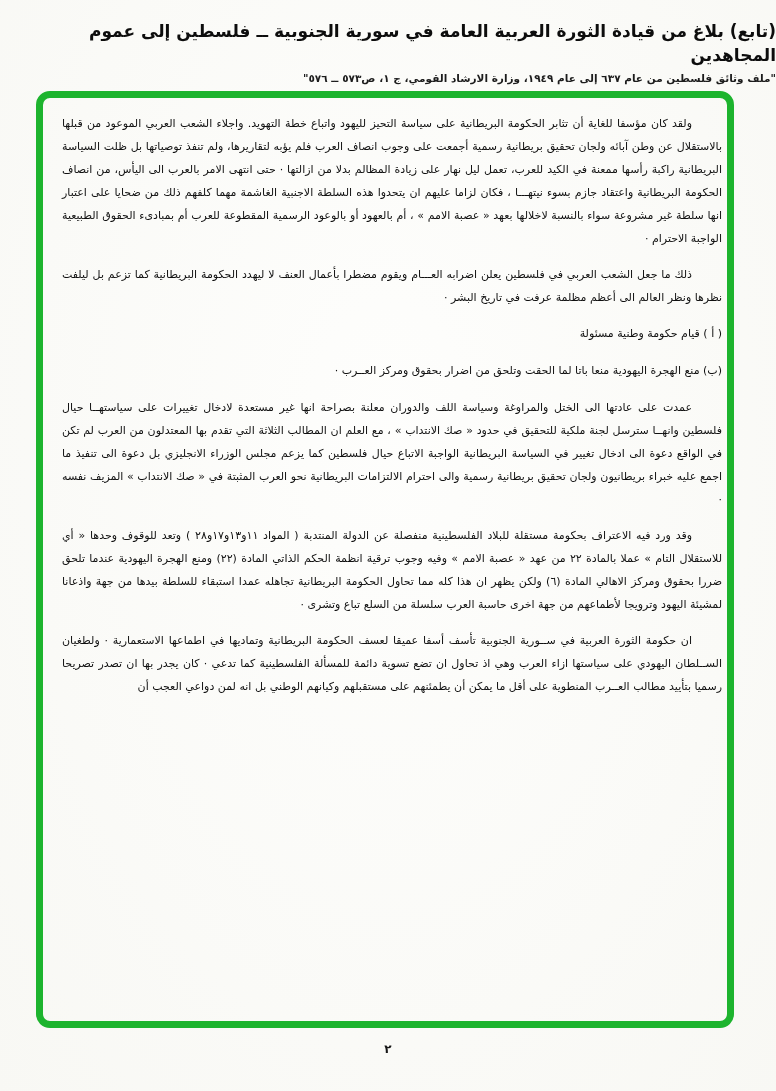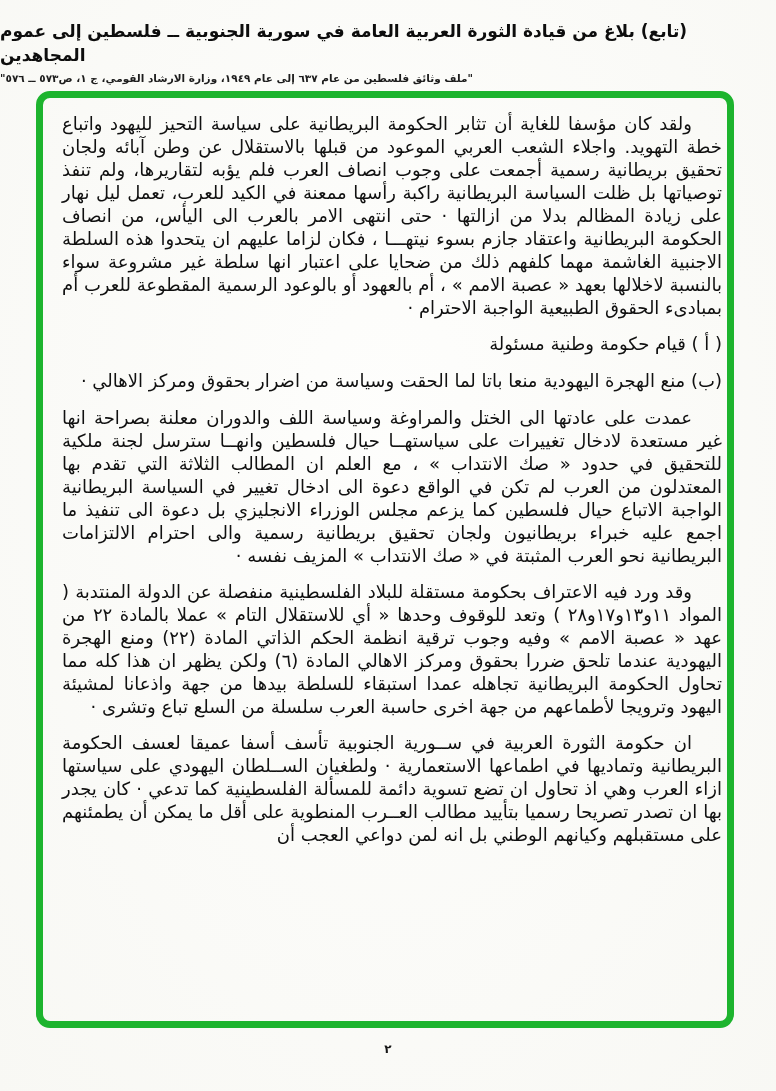--- a/index.html
+++ b/index.html
@@ -17,21 +17,21 @@
     inset: 0;
     background:
       radial-gradient(ellipse at 50% 40%, rgba(255,255,255,0.6), rgba(0,0,0,0.015)),
       #fcfcf8;
   }
   .doc-header {
     position: absolute;
     top: 20px;
     left: 0;
     right: 0;
-    text-align: left;
+    text-align: right;
     direction: rtl;
   }
   .doc-title {
     font-size: 17px;
     font-weight: bold;
     color: #0d0d0d;
     letter-spacing: 0.2px;
     line-height: 1.4;
   }
   .doc-source {
@@ -52,21 +52,21 @@
     pointer-events: none;
     z-index: 3;
   }
   .doc-body {
     position: absolute;
     top: 112px;
     right: 54px;
     width: 660px;
     direction: rtl;
     text-align: justify;
-    font-size: 18px;
+    font-size: 11px;
     line-height: 23px;
     color: #101010;
     z-index: 1;
   }
   .para {
     margin: 0 0 13px 0;
     text-indent: 30px;
   }
   .demands { margin: 2px 0 10px 0; }
   .demand {
@@ -93,29 +93,30 @@
   <div class="doc-header">
     <div class="doc-title">(تابع) بلاغ من قيادة الثورة العربية العامة في سورية الجنوبية ــ فلسطين إلى عموم المجاهدين</div>
     <div class="doc-source">"ملف وثائق فلسطين من عام ٦٣٧ إلى عام ١٩٤٩، وزارة الارشاد القومي، ج ١، ص٥٧٣ ــ ٥٧٦"</div>
   </div>
 
   <div class="highlight-frame"></div>
 
   <div class="doc-body">
 
     <p class="para">ولقد كان مؤسفا للغاية أن تثابر الحكومة البريطانية على سياسة التحيز لليهود واتباع خطة التهويد. واجلاء الشعب العربي الموعود من قبلها بالاستقلال عن وطن آبائه ولجان تحقيق بريطانية رسمية أجمعت على وجوب انصاف العرب فلم يؤبه لتقاريرها، ولم تنفذ توصياتها بل ظلت السياسة البريطانية راكبة رأسها ممعنة في الكيد للعرب، تعمل ليل نهار على زيادة المظالم بدلا من ازالتها · حتى انتهى الامر بالعرب الى اليأس، من انصاف الحكومة البريطانية واعتقاد جازم بسوء نيتهـــا ، فكان لزاما عليهم ان يتحدوا هذه السلطة الاجنبية الغاشمة مهما كلفهم ذلك من ضحايا على اعتبار انها سلطة غير مشروعة سواء بالنسبة لاخلالها بعهد « عصبة الامم » ، أم بالعهود أو بالوعود الرسمية المقطوعة للعرب أم بمبادىء الحقوق الطبيعية الواجبة الاحترام ·</p>
+    <p class="para">ذلك ما جعل الشعب العربي في فلسطين يعلن اضرابه العـــام ويقوم مضطرا بأعمال العنف لا ليهدد الحكومة البريطانية كما تزعم بل ليلفت نظرها ونظر العالم الى أعظم مظلمة عرفت في تاريخ البشر ·</p>
 
     <div class="demands">
       <p class="demand">
         <span class="marker">( أ )</span>
         <span>قيام حكومة وطنية مسئولة</span>
       </p>
       <p class="demand">
         <span class="marker">(ب)</span>
-        <span>منع الهجرة اليهودية منعا باتا لما الحقت وسياسة من اضرار بحقوق ومركز الاهالي ·</span>
+        <span>منع الهجرة اليهودية منعا باتا لما الحقت وتلحق من اضرار بحقوق ومركز العــرب ·</span>
       </p>
     </div>
 
     <p class="para">عمدت على عادتها الى الختل والمراوغة وسياسة اللف والدوران معلنة بصراحة انها غير مستعدة لادخال تغييرات على سياستهــا حيال فلسطين وانهــا سترسل لجنة ملكية للتحقيق في حدود « صك الانتداب » ، مع العلم ان المطالب الثلاثة التي تقدم بها المعتدلون من العرب لم تكن في الواقع دعوة الى ادخال تغيير في السياسة البريطانية الواجبة الاتباع حيال فلسطين كما يزعم مجلس الوزراء الانجليزي بل دعوة الى تنفيذ ما اجمع عليه خبراء بريطانيون ولجان تحقيق بريطانية رسمية والى احترام الالتزامات البريطانية نحو العرب المثبتة في « صك الانتداب » المزيف نفسه ·</p>
     <p class="para">وقد ورد فيه الاعتراف بحكومة مستقلة للبلاد الفلسطينية منفصلة عن الدولة المنتدبة ( المواد ١١و١٣و١٧و٢٨ ) وتعد للوقوف وحدها « أي للاستقلال التام » عملا بالمادة ٢٢ من عهد « عصبة الامم » وفيه وجوب ترقية انظمة الحكم الذاتي المادة (٢٢) ومنع الهجرة اليهودية عندما تلحق ضررا بحقوق ومركز الاهالي المادة (٦) ولكن يظهر ان هذا كله مما تحاول الحكومة البريطانية تجاهله عمدا استبقاء للسلطة بيدها من جهة واذعانا لمشيئة اليهود وترويجا لأطماعهم من جهة اخرى حاسبة العرب سلسلة من السلع تباع وتشرى ·</p>
     <p class="para">ان حكومة الثورة العربية في ســورية الجنوبية تأسف أسفا عميقا لعسف الحكومة البريطانية وتماديها في اطماعها الاستعمارية · ولطغيان الســلطان اليهودي على سياستها ازاء العرب وهي اذ تحاول ان تضع تسوية دائمة للمسألة الفلسطينية كما تدعي · كان يجدر بها ان تصدر تصريحا رسميا بتأييد مطالب العــرب المنطوية على أقل ما يمكن أن يطمئنهم على مستقبلهم وكيانهم الوطني بل انه لمن دواعي العجب أن</p>
 
   </div>
 
   <div class="page-number">٢</div>

